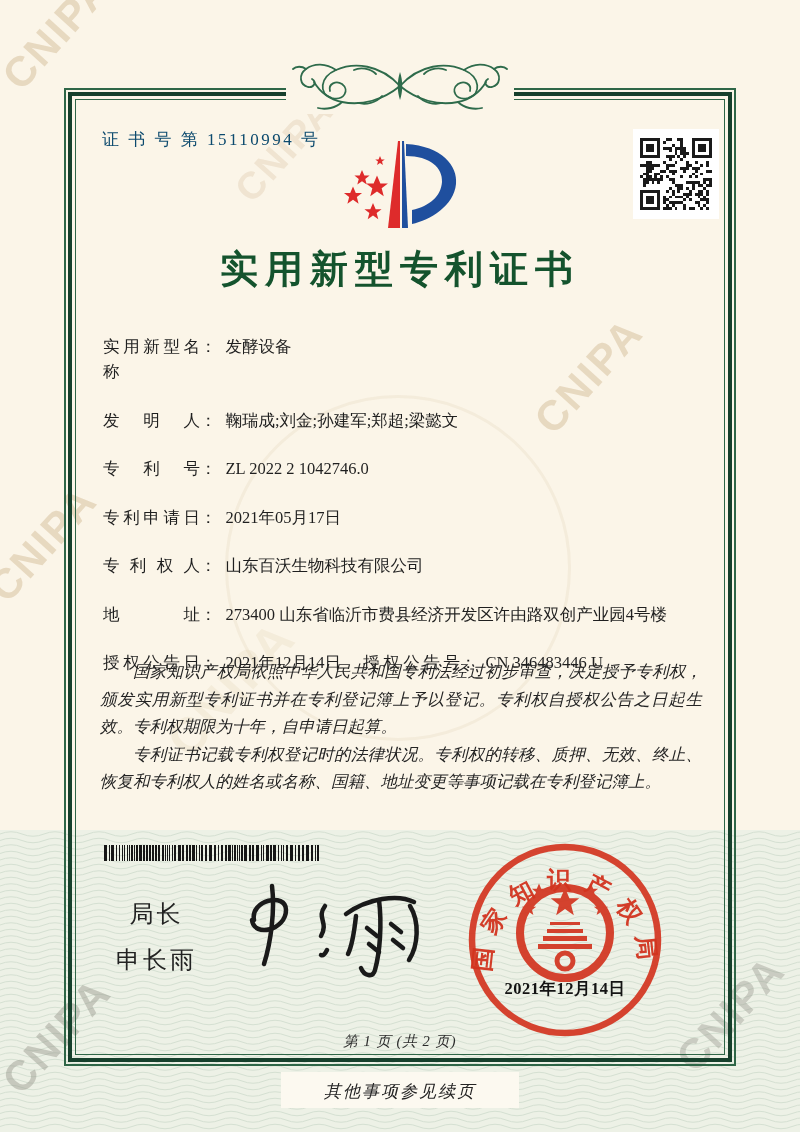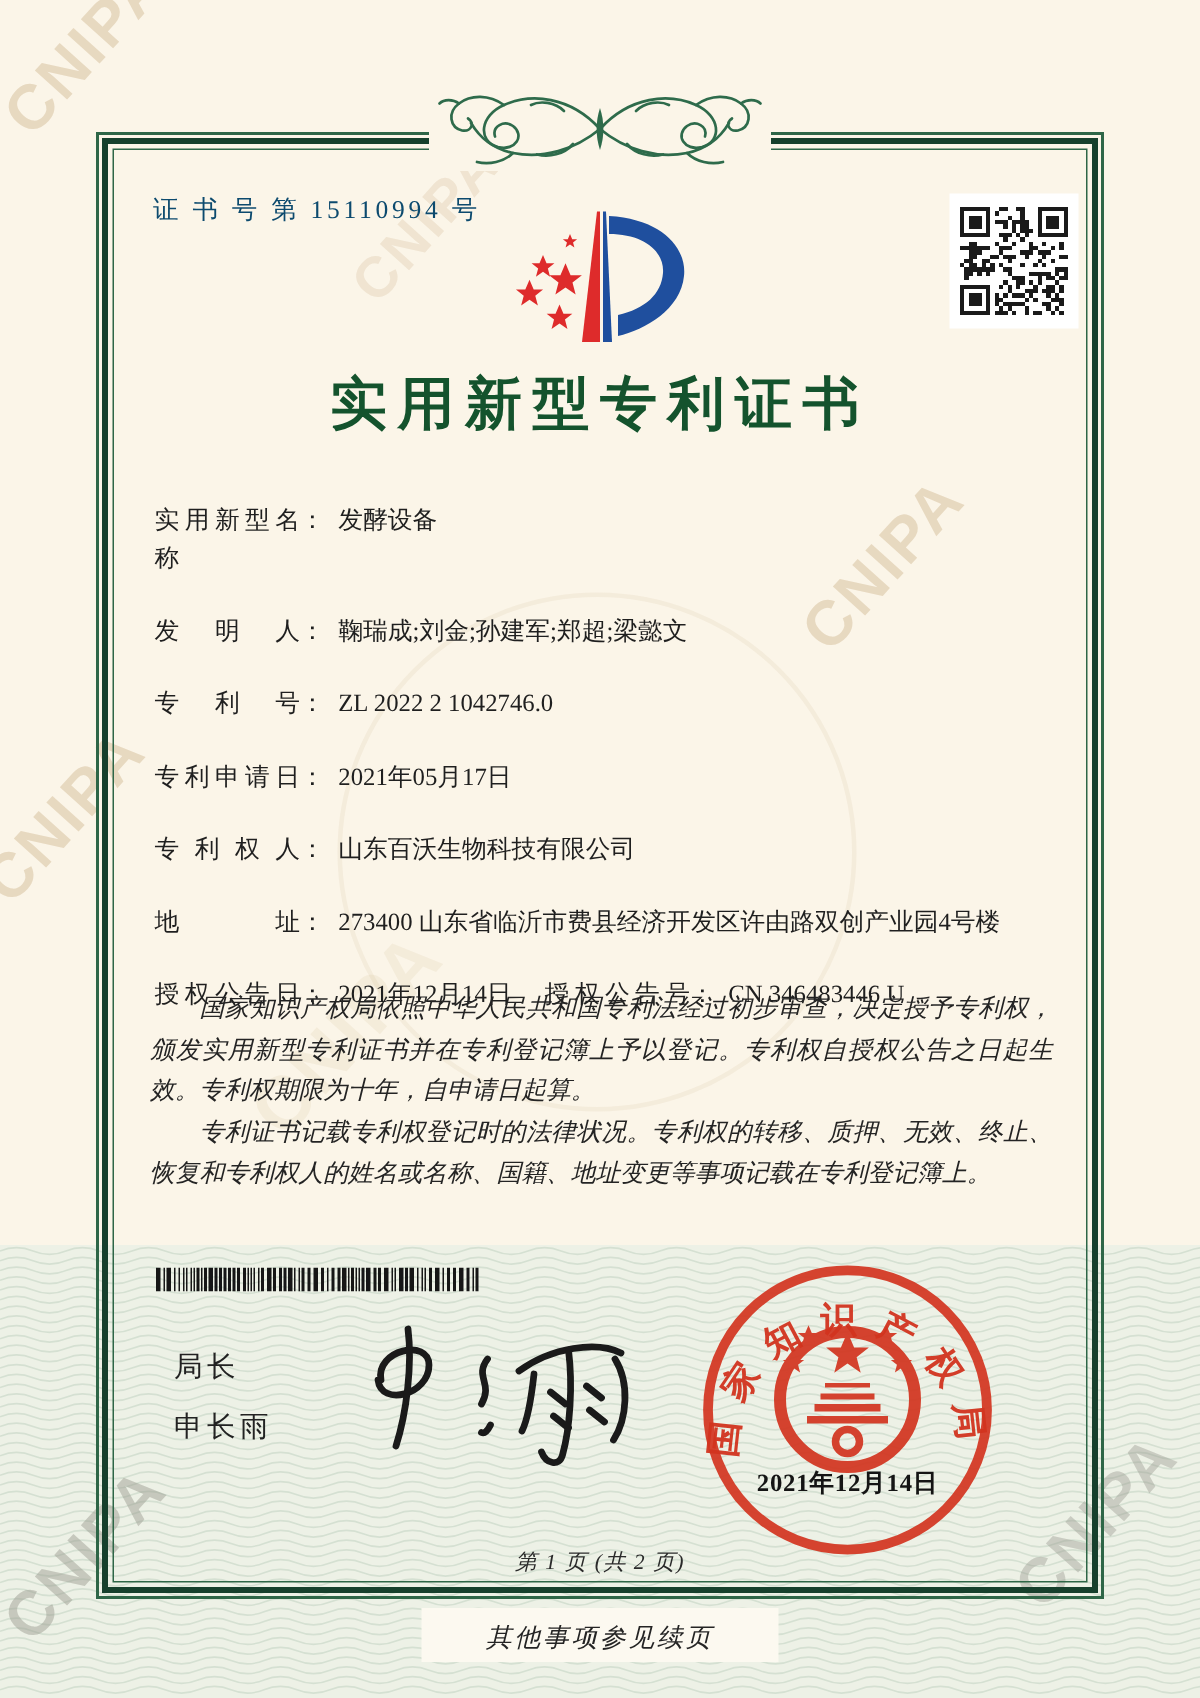--- a/index.html
+++ b/index.html
@@ -53,21 +53,21 @@
   
   #body-text{position:absolute;left:100px;top:658px;width:602px;font-size:16.5px;
       font-style:italic;color:#242424;line-height:27.5px;text-align:justify;}
   #body-text p{margin:0;text-indent:2em;}
 
   
   #barcode{position:absolute;left:104px;top:845px;width:218px;height:16px;}
 
   
   #signer{position:absolute;left:116px;top:898px;font-family:"Liberation Sans","DejaVu Sans",sans-serif;
-      font-size:19px;color:#222;letter-spacing:3px;}
+      font-size:24px;color:#222;letter-spacing:3px;text-align:center;}
   #signer .line{margin-bottom:14px;}
   #signature{position:absolute;left:228px;top:880px;width:205px;height:110px;}
 
   
   #seal{position:absolute;left:466px;top:841px;width:198px;height:198px;}
 
   
   #page-info{position:absolute;left:0;top:1032px;width:800px;text-align:center;
       font-size:14.5px;letter-spacing:1px;color:#2a2a2a;font-style:italic;}
   #footer-band{position:absolute;left:281px;top:1072px;width:238px;height:36px;background:#fcf9f0;}

